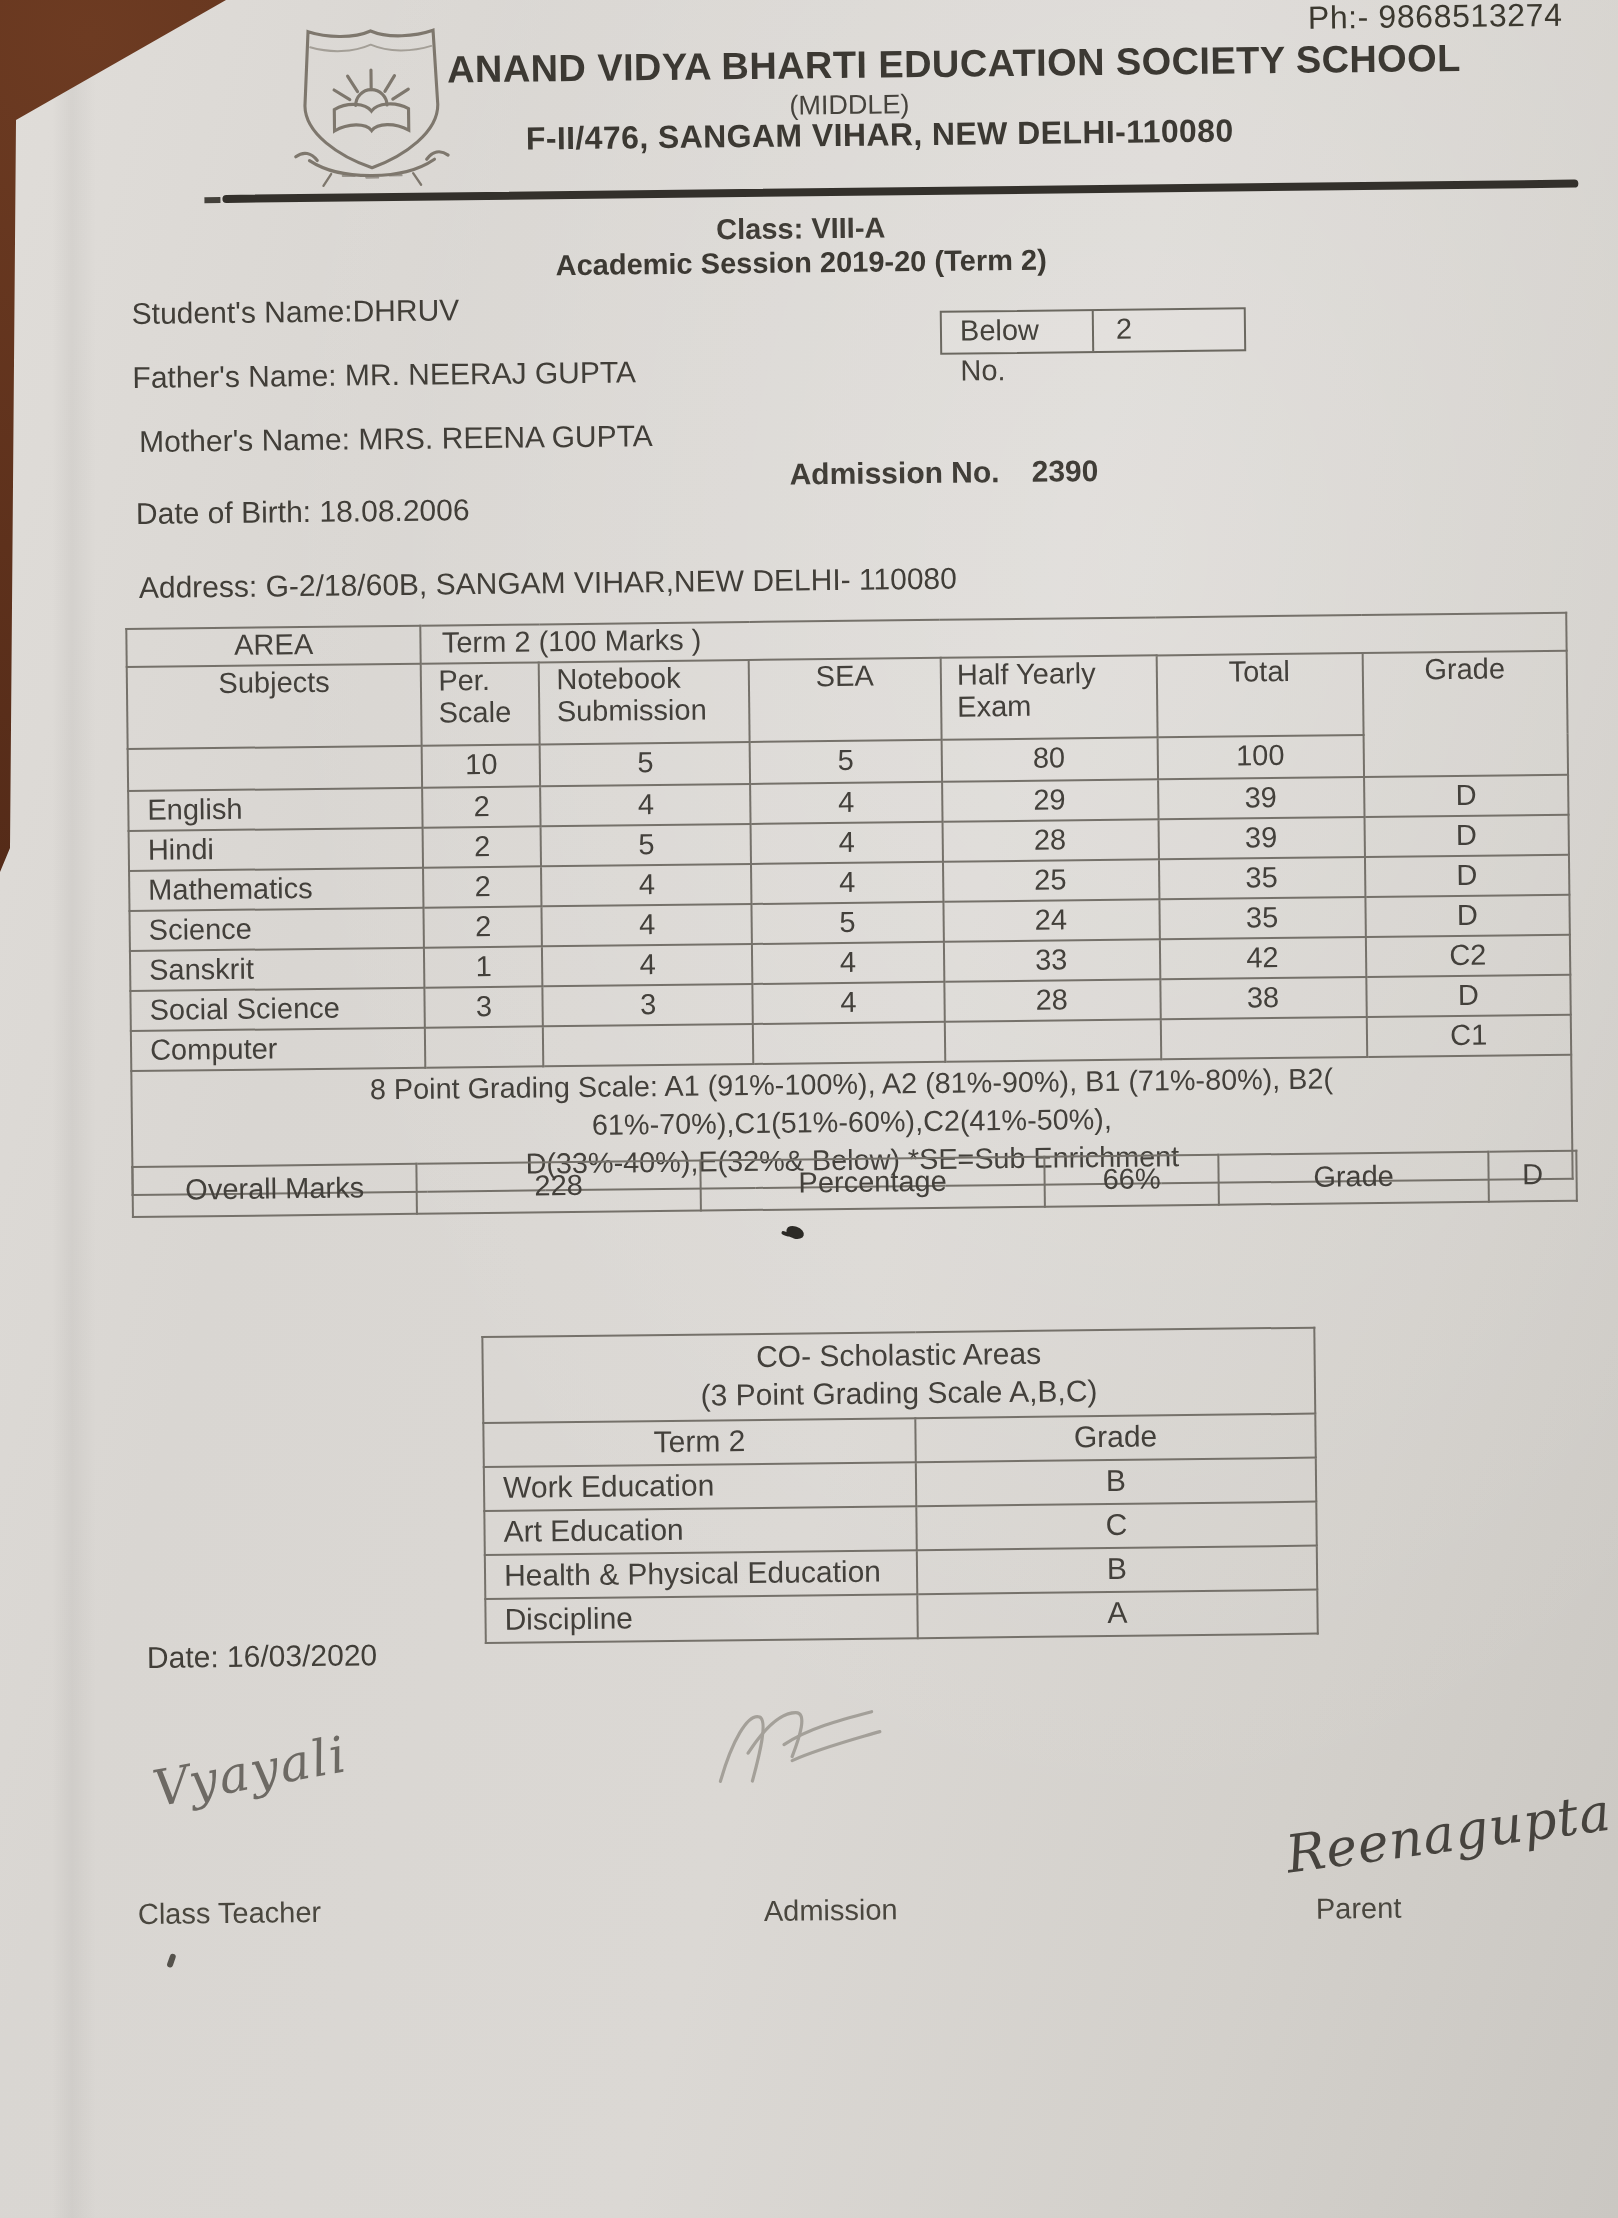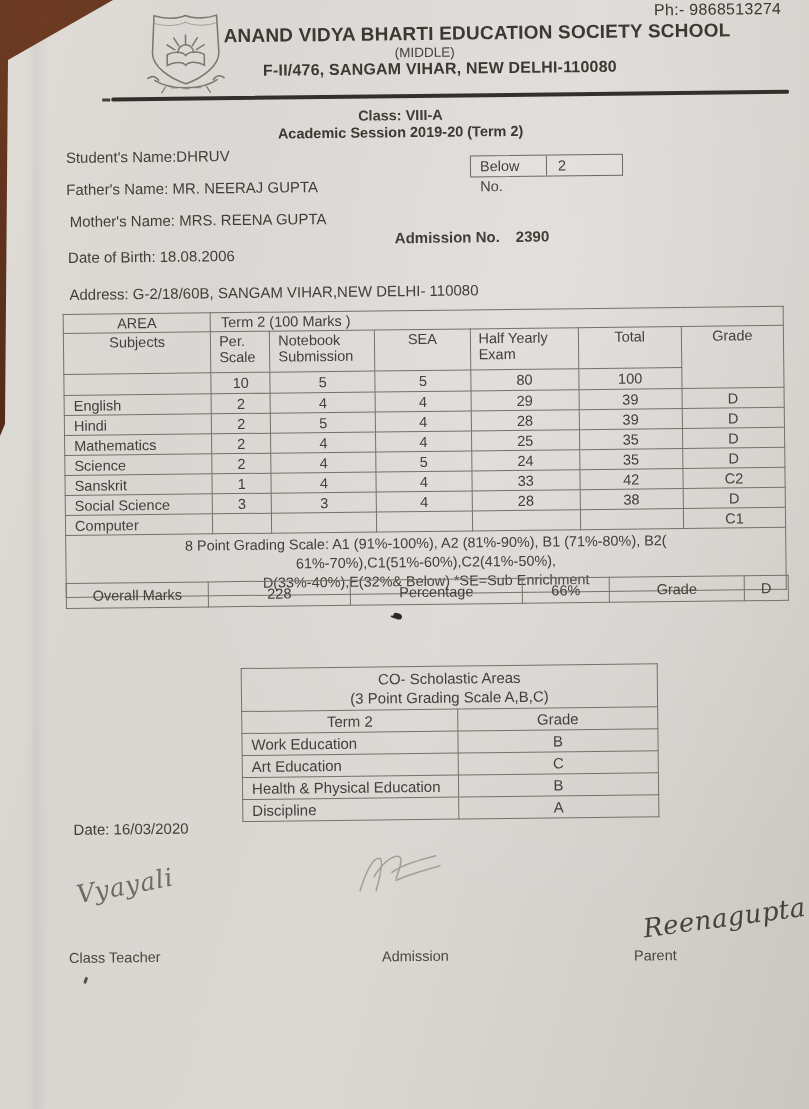--- a/index.html
+++ b/index.html
@@ -62,21 +62,21 @@
   .overall td{text-align:center;height:22px;}
   .co{top:666px;left:239px;width:416px;}
   .co .title-cell{text-align:center;height:40px;line-height:19px;font-size:15px;}
   .co td{height:19px;font-size:15px;}
   .co .a{text-align:left;padding-left:9px;}
   .co .g{text-align:center;}
   .date-line{top:817px;left:70px;font-size:15px;}
   .sig-label{font-size:14.5px;color:#4a473f;}
   .lbl-teacher{top:946px;left:64px;}
   .lbl-principal{top:948px;left:377px;}
-  .lbl-parent{top:950px;left:629px;}
+  .lbl-parent{top:950px;left:653px;}
   .handwriting{font-family:"DejaVu Serif", serif;font-style:italic;}
   .sig-teacher{top:868px;left:72px;font-size:25px;color:#5b5751;transform:rotate(-10deg);opacity:0.85;letter-spacing:1px;}
   .sig-parent{top:906px;left:638px;font-size:26px;color:#46433e;transform:rotate(-7deg);letter-spacing:0.5px;}
   .ink-smudge{top:613px;left:392px;width:9px;height:6px;background:#2c2a26;border-radius:45% 55% 50% 50%;transform:rotate(18deg);box-shadow:-4px 2px 0 -2px #2c2a26;}
   .tiny-mark{top:973px;left:79px;width:3px;height:7px;background:#55524c;border-radius:2px;transform:rotate(20deg);}
   .logo{top:7px;left:147px;width:88px;height:84px;}
   svg{display:block;}
 </style>
 </head>
 <body>

